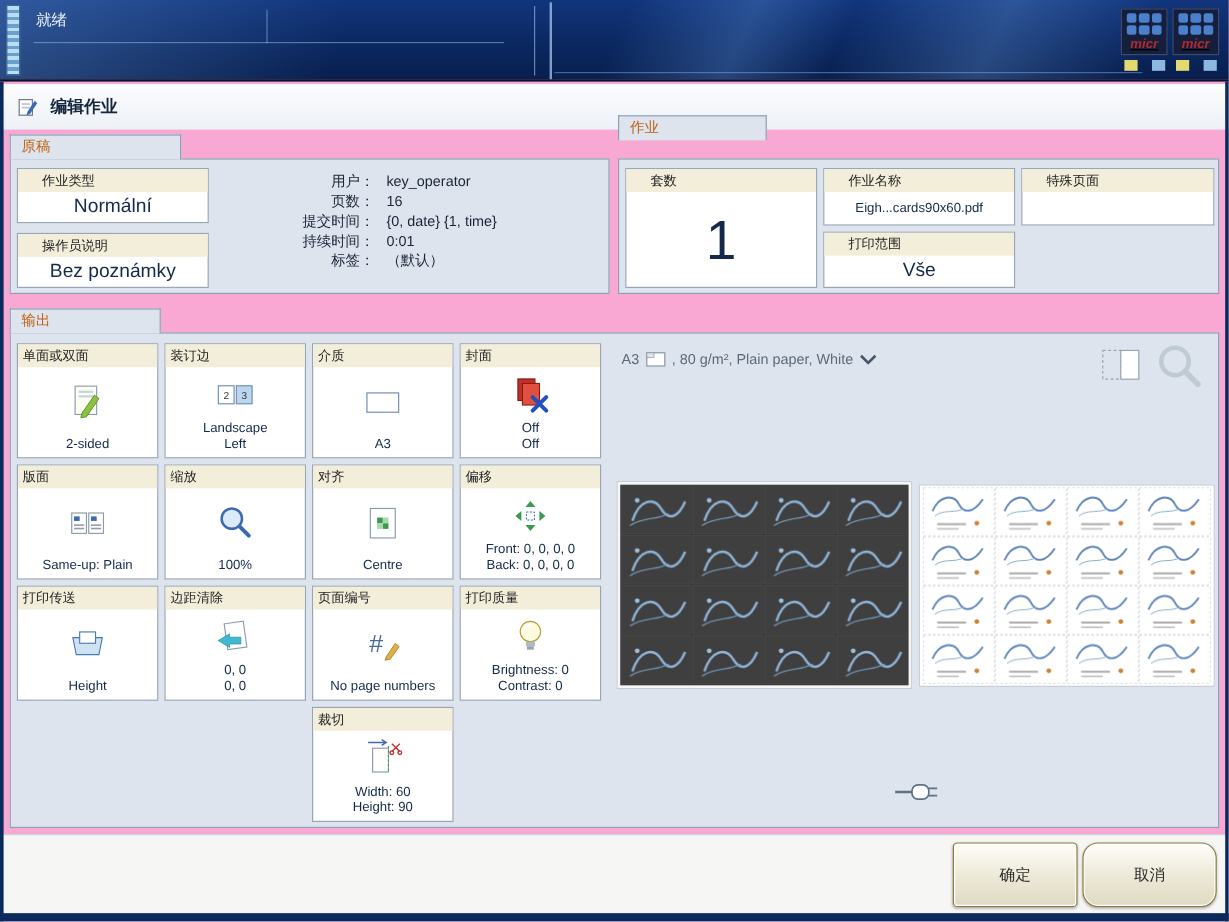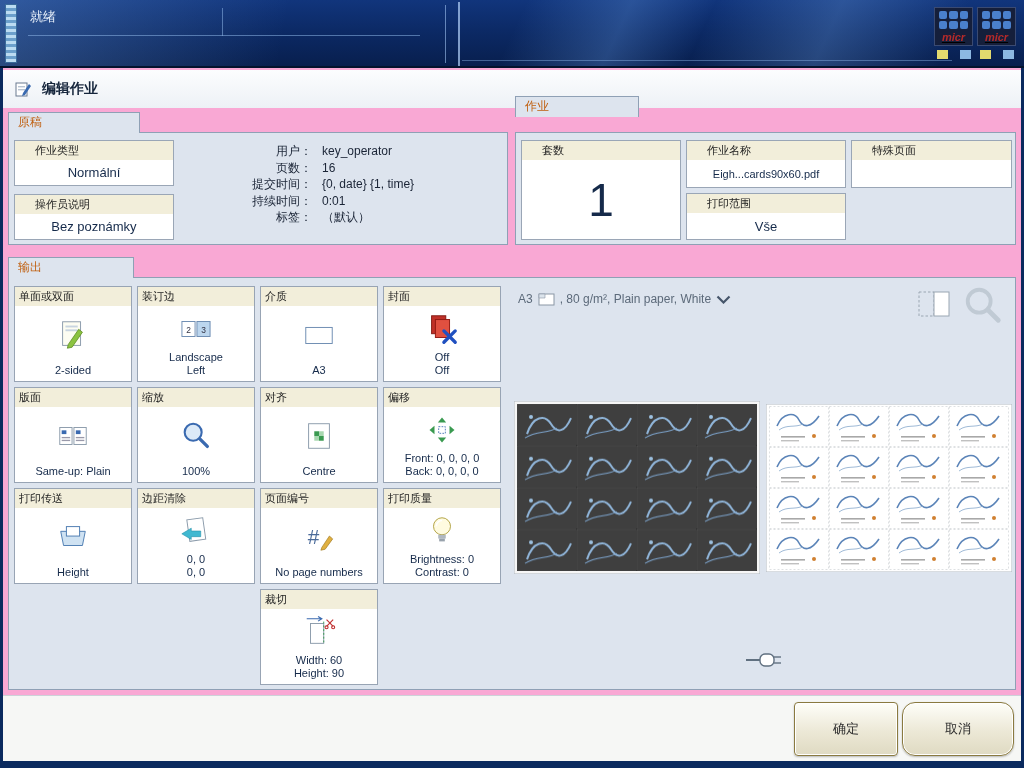--- a/index.html
+++ b/index.html
@@ -37,32 +37,32 @@
 
   
   .titlebar { position:absolute; left:0; top:70px; width:1024px; height:38px;
     background: linear-gradient(#fcfdfe, #edf1f6); display:flex; align-items:center; }
   .title-icon { margin-left:14px; }
   .title-text { margin-left:10px; font-size:14px; font-weight:bold; color:#16263c; }
 
   
   .tab { position:absolute; height:21px; background:#dde4ee; border:1px solid #8fa0b5; border-bottom:none;
     font-size:12px; color:#c06010; line-height:19px; padding-left:9px; z-index:2; }
-  .tab-original { left:8px; top:112px; width:132px; }
+  .tab-original { left:8px; top:112px; width:143px; }
   .tab-job { left:515px; top:96px; width:124px; }
   .tab-output { left:8px; top:257px; width:126px; }
   .panel { position:absolute; background:#dde4ee; border:1px solid #8fa0b5; }
   .panel-original { left:8px; top:132px; width:500px; height:113px; }
   .panel-job { left:515px; top:132px; width:501px; height:113px; }
   .panel-output { left:8px; top:277px; width:1008px; height:413px; }
 
   
   .fieldbox { position:absolute; background:#fff; border:1px solid #9aa6b6; display:flex; flex-direction:column; z-index:3; }
   .fb-label { background:#f2eeda; font-size:11px; color:#222; padding:2px 20px; }
-  .fb-value { flex:1; display:flex; align-items:center; justify-content:center; font-size:13px; color:#152a4a; }
+  .fb-value { flex:1; display:flex; align-items:center; justify-content:center; font-size:16px; color:#152a4a; }
   .fb-jobtype { left:14px; top:140px; width:160px; height:46px; }
   .fb-note { left:14px; top:194px; width:160px; height:46px; }
   .fb-copies { left:521px; top:140px; width:160px; height:100px; }
   .fb-copies .fb-value { font-size:46px; }
   .fb-jobname { left:686px; top:140px; width:160px; height:48px; }
   .fb-jobname .fb-value { font-size:11px; }
   .fb-range { left:686px; top:193px; width:160px; height:47px; }
   .fb-special { left:851px; top:140px; width:161px; height:48px; }
 
   

